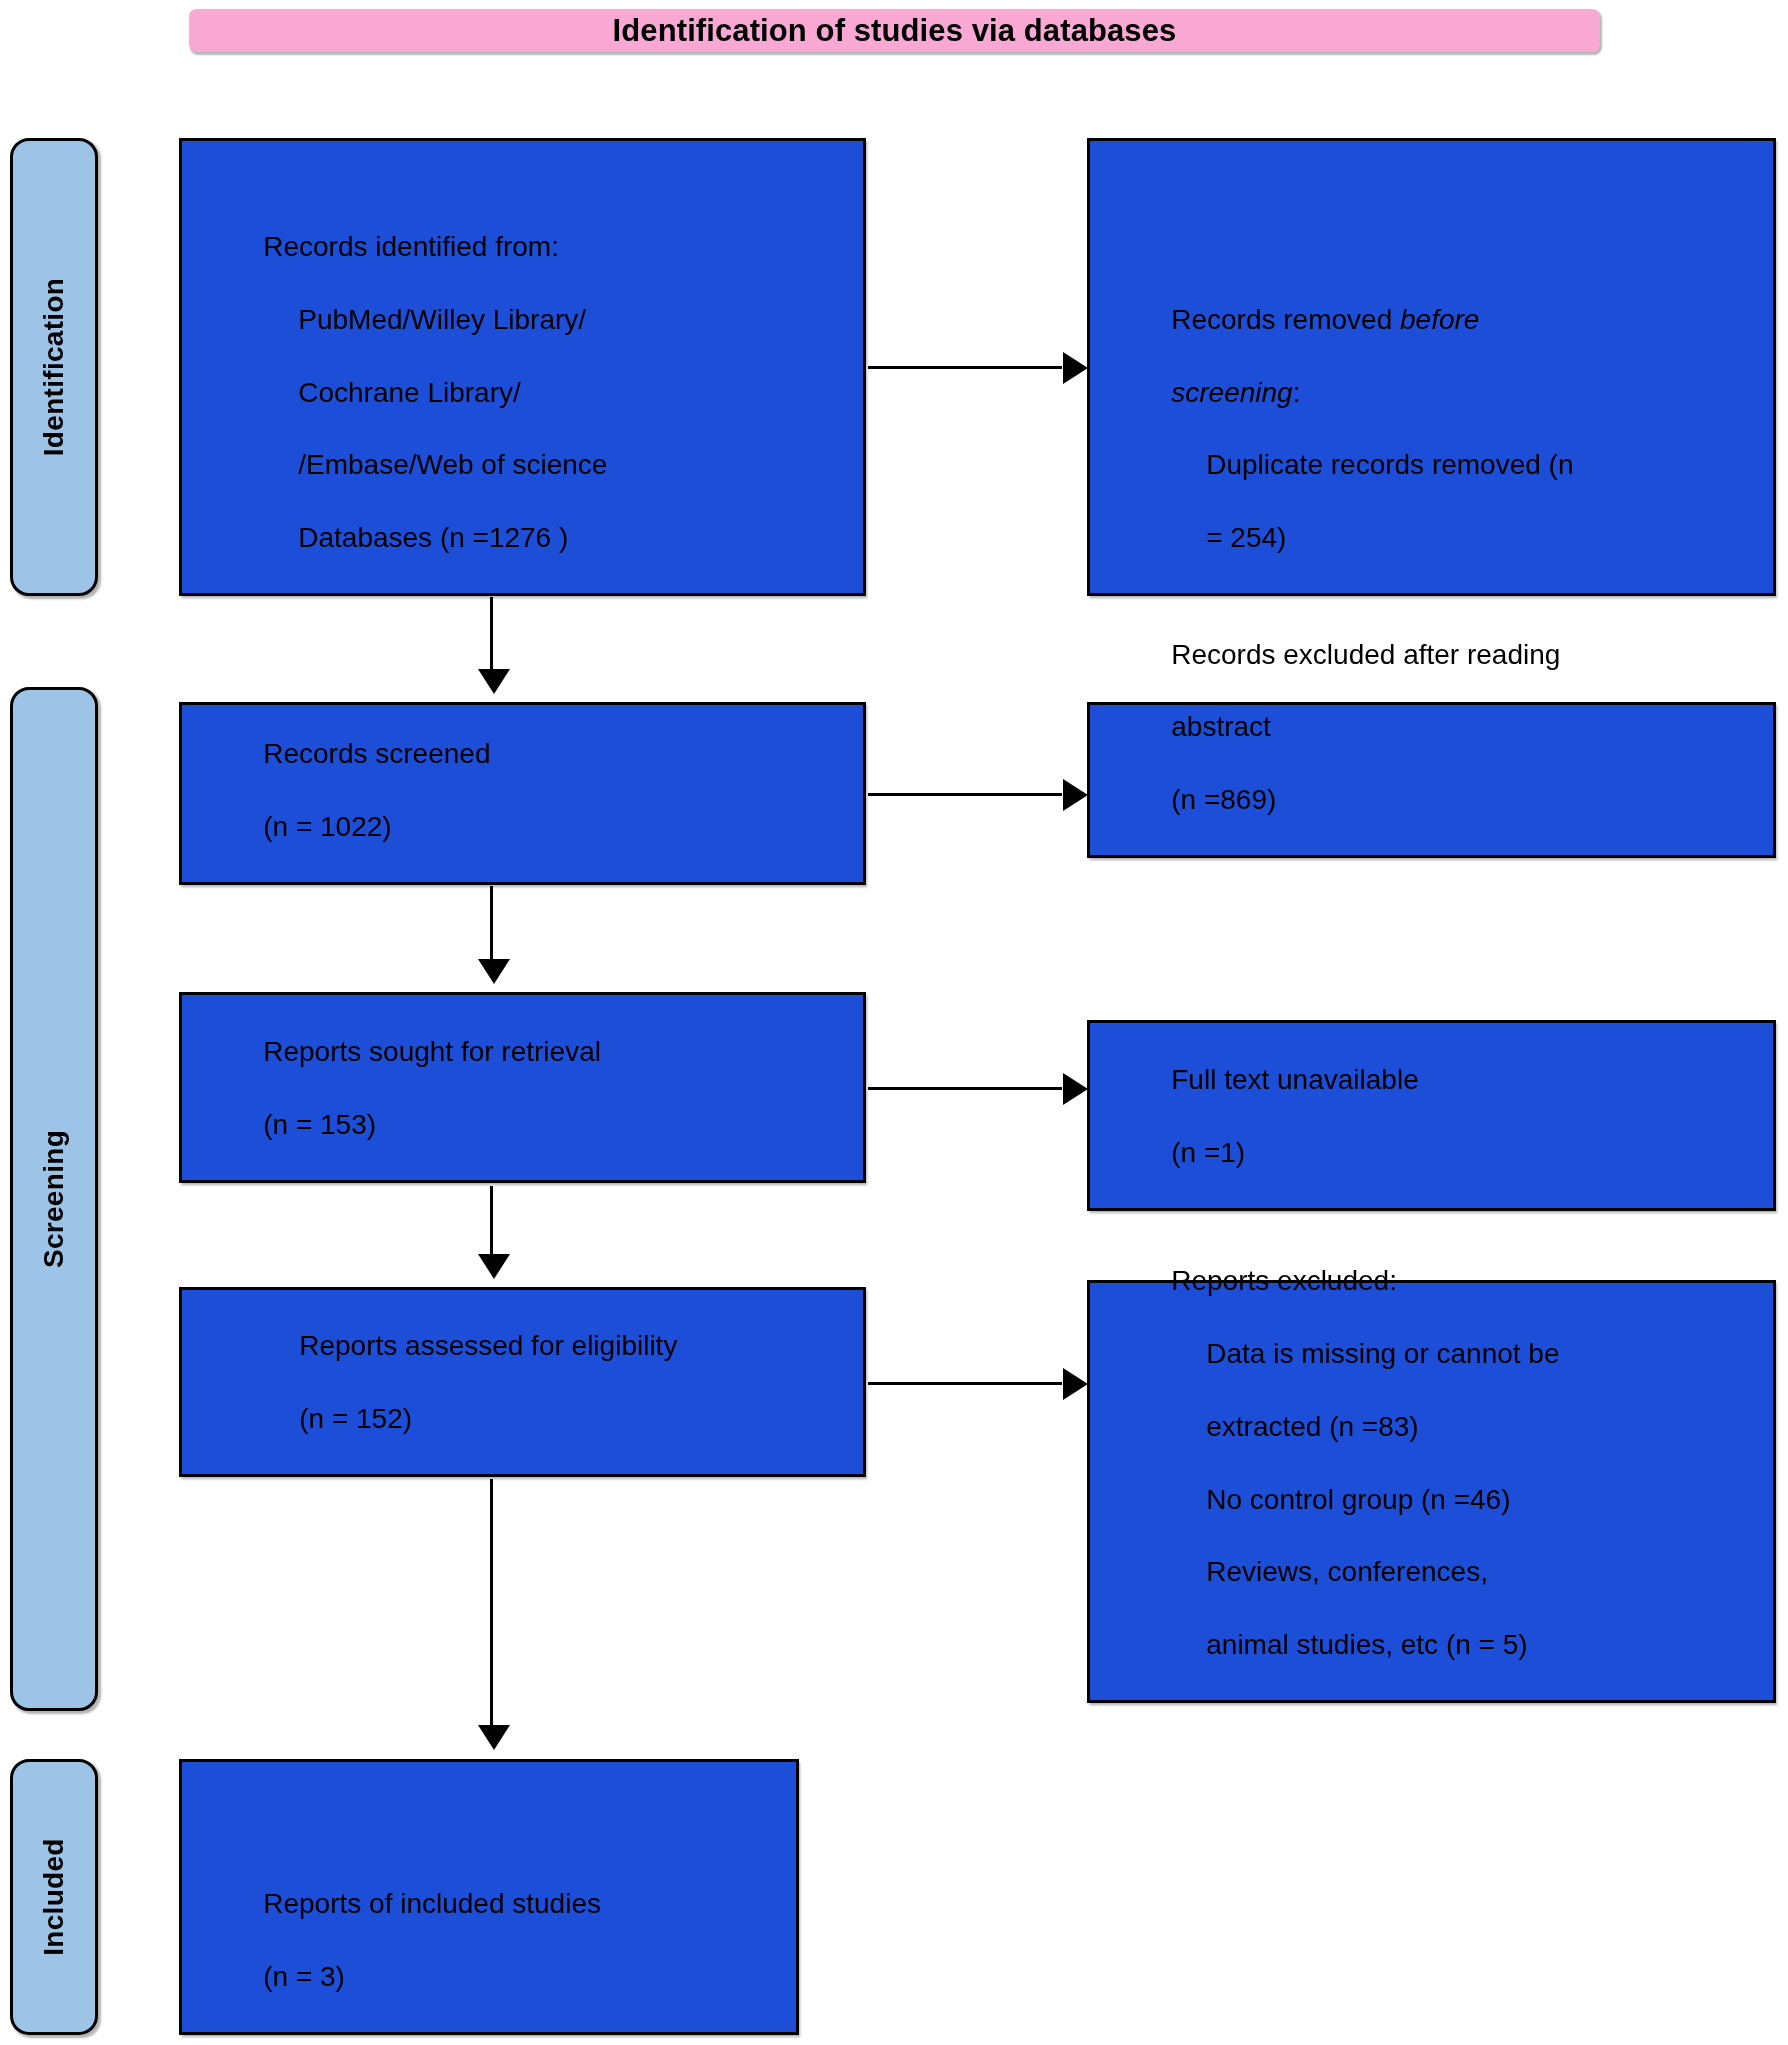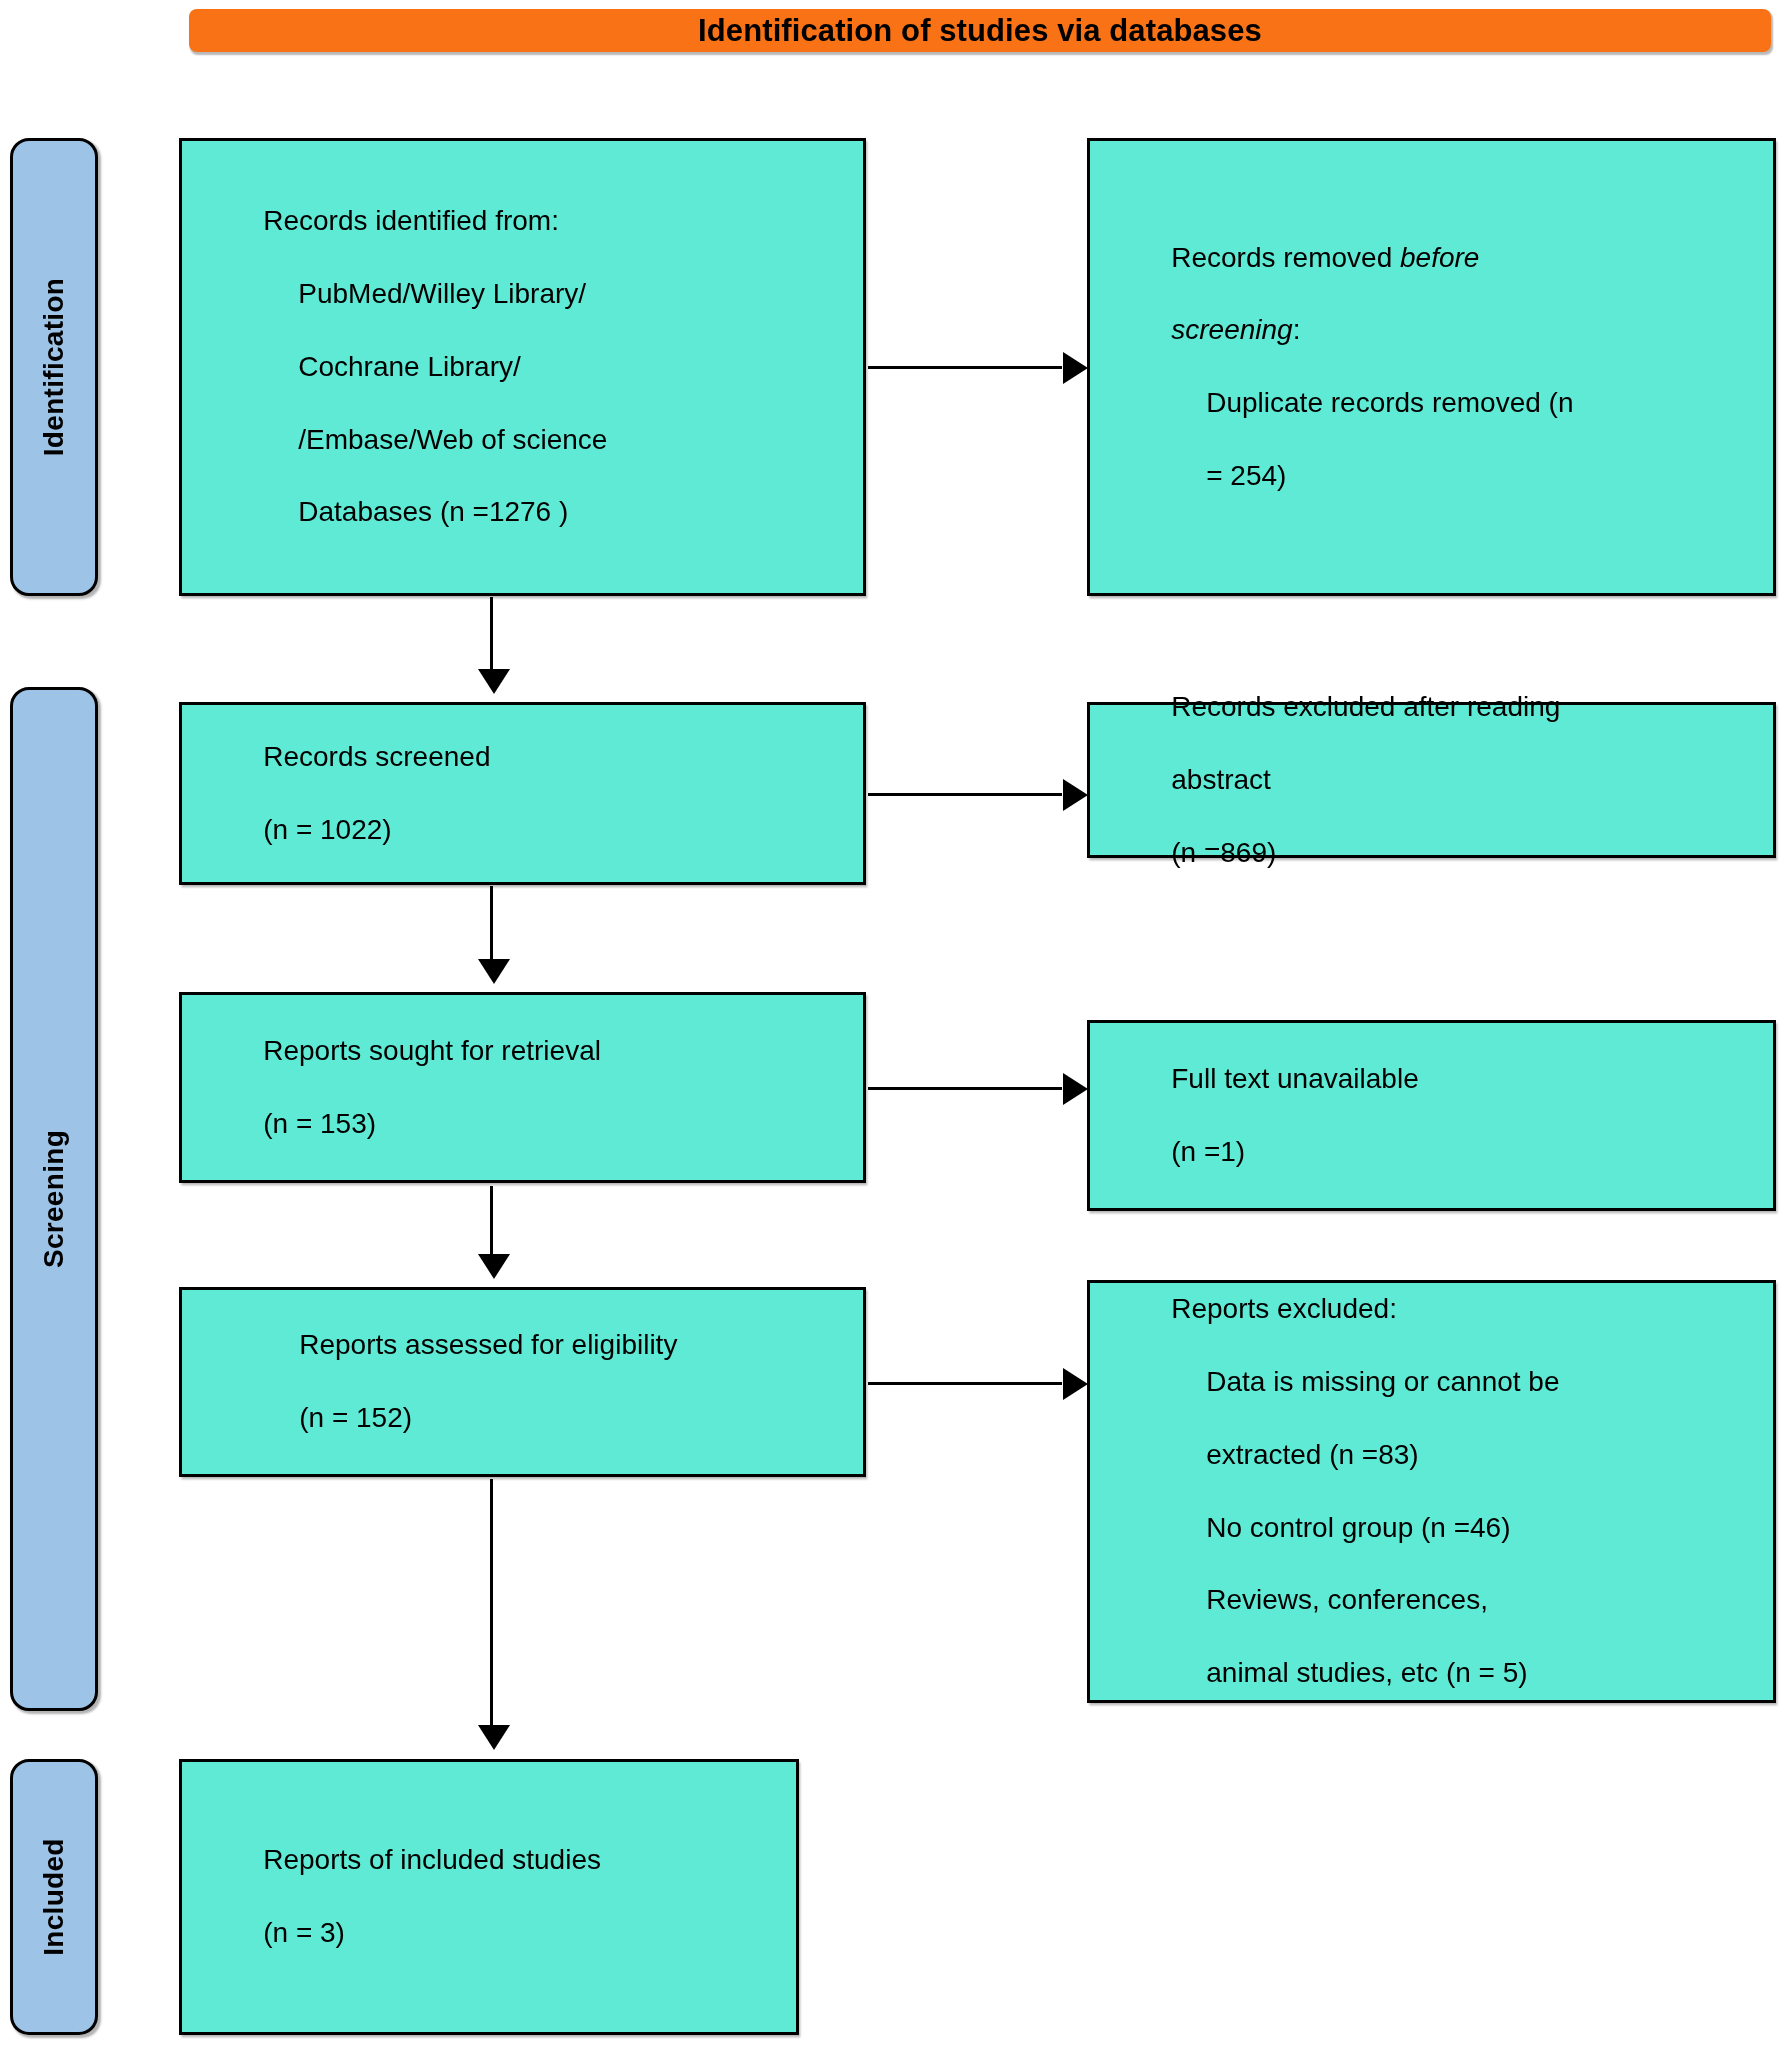--- a/index.html
+++ b/index.html
@@ -17,23 +17,23 @@
     height: 2046px;
     background: #ffffff;
     overflow: hidden;
   }
 
   
   .banner {
     position: absolute;
     left: 189px;
     top: 9px;
-    width: 1582px;
+    width: 1411px;
     height: 43px;
-    background: #f97316;
+    background: #f9a8d4;
     border-radius: 7.8px;
     box-shadow: 1.7px 2.2px 1.7px rgba(0,0,0,0.28);
     display: flex;
     align-items: center;
     justify-content: center;
   }
   .banner-text {
     font-size: 31px;
     font-weight: bold;
     color: #000000;
@@ -63,26 +63,26 @@
     color: #000000;
     letter-spacing: 0.3px;
   }
   #stage-identification { top: 138px;  height: 458px;  }
   #stage-screening      { top: 687px; height: 1024px; }
   #stage-included       { top: 1759px; height: 276px;  }
 
   
   .fbox {
     position: absolute;
-    background: #5eead4;
+    background: #1d4ed8;
     border: 3.9px solid #000000;
     box-sizing: border-box;
     box-shadow: 2.2px 2.8px 2.2px rgba(0,0,0,0.28);
     display: flex;
-    align-items: center;
+    align-items: flex-end;
   }
   .fbox-inner {
     padding: 0 19px;
     width: 100%;
   }
   .ftext {
     font-size: 28px;
     line-height: 1.30;
     color: #000000;
     white-space: pre-wrap;

